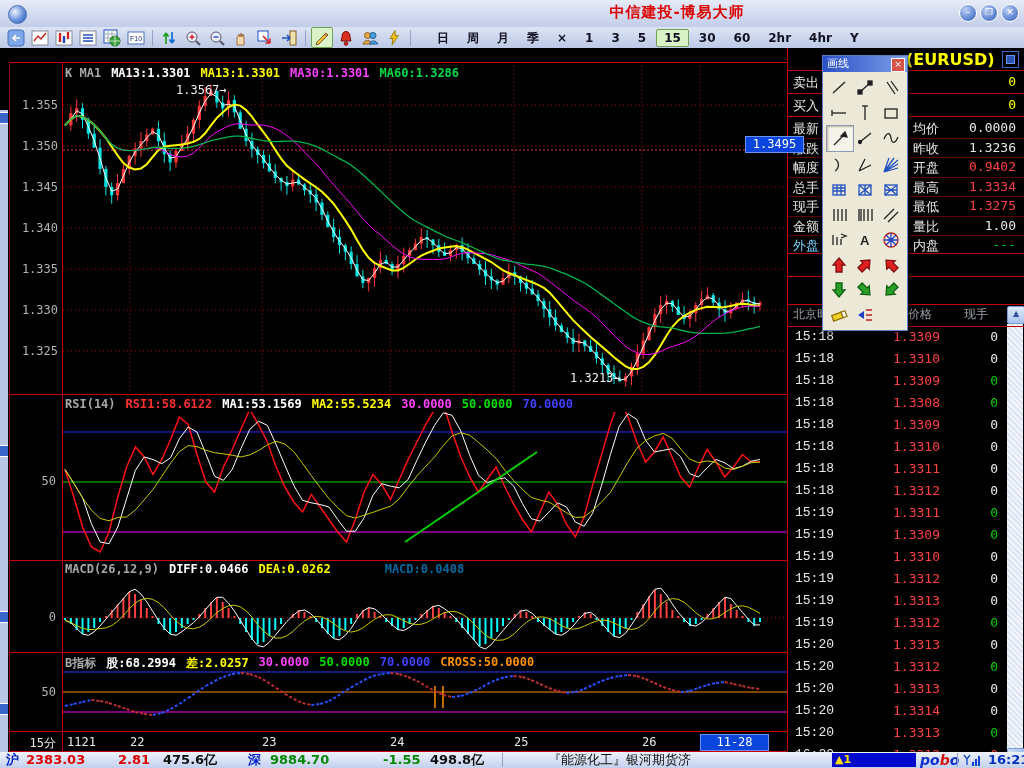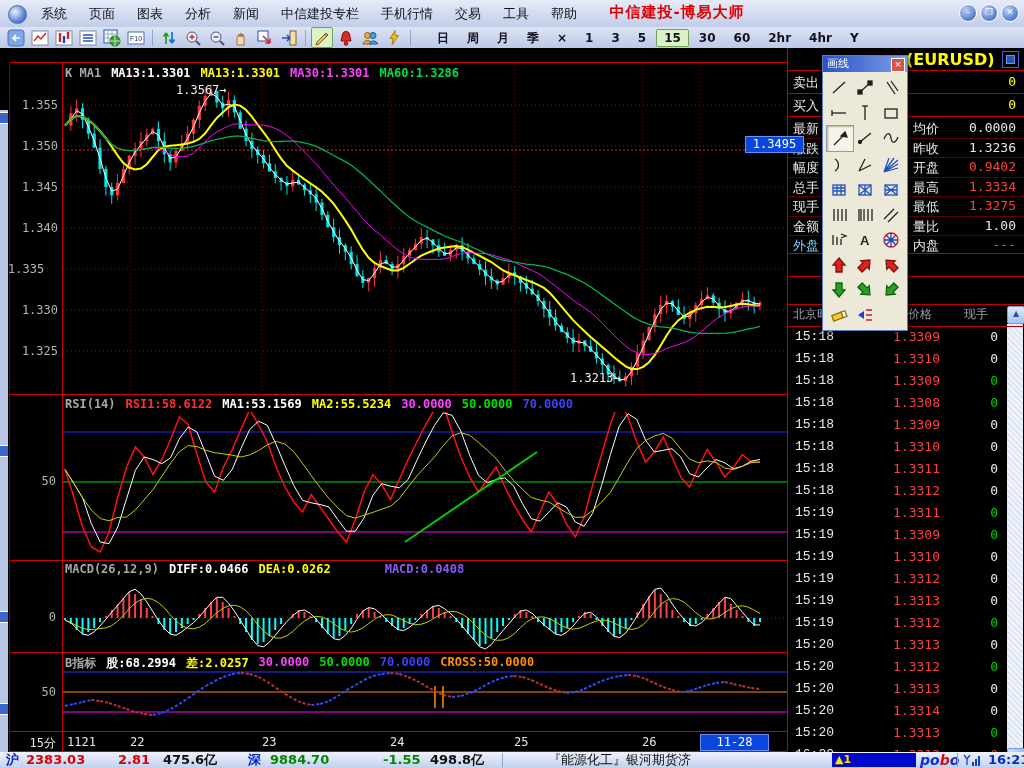--- a/index.html
+++ b/index.html
@@ -81,32 +81,20 @@
   #alert-box{position:absolute;left:832px;top:1px;width:84px;height:14px;background:#0008cc;color:#ffe000;
     font-size:11px;line-height:14px;padding-left:3px;box-sizing:border-box;}
   .tksep{position:absolute;top:1px;width:1px;height:14px;background:#93a4c8;}
 </style>
 </head>
 <body>
 <div id="screen">
 
 <div id="menubar">
   <div id="app-icon"></div>
-  <div id="menu-items">
-        <span class="menu-item">系统</span>
-        <span class="menu-item">页面</span>
-        <span class="menu-item">图表</span>
-        <span class="menu-item">分析</span>
-        <span class="menu-item">新闻</span>
-        <span class="menu-item">中信建投专栏</span>
-        <span class="menu-item">手机行情</span>
-        <span class="menu-item">交易</span>
-        <span class="menu-item">工具</span>
-        <span class="menu-item">帮助</span>
-      </div>
   <div id="win-title">中信建投-博易大师</div>
   <div id="win-btns">
     <div class="winbtn">–</div>
     <div class="winbtn">❐</div>
     <div class="winbtn">✕</div>
   </div>
 </div>
 
 <div id="toolbar">
   <span id="tb-icons" style="display:flex;align-items:center;">
@@ -741,21 +729,21 @@
       <span style="color: rgb(255, 255, 255);">MA1:53.1569</span>
       <span style="color: rgb(255, 255, 0);">MA2:55.5234</span>
       <span style="color: rgb(255, 64, 255);">30.0000</span>
       <span style="color: rgb(0, 224, 0);">50.0000</span>
       <span style="color: rgb(64, 64, 255);">70.0000</span>
     </div>
 <div class="indic-row" style="left:65px;top:562px;" id="macd-labels">
       <span style="color: rgb(168, 168, 168);">MACD(26,12,9)</span>
       <span style="color: rgb(255, 255, 255);">DIFF:0.0466</span>
       <span style="color: rgb(255, 255, 0);">DEA:0.0262</span>
-      <span style="color: #8b5cf6; padding-left: 44px;">MACD:0.0408</span>
+      <span style="color: #0369a1; padding-left: 44px;">MACD:0.0408</span>
     </div>
 <div class="indic-row" style="left:65px;top:655px;" id="b-labels">
       <span style="color: rgb(168, 168, 168);">B指标</span>
       <span style="color: rgb(255, 255, 255);">股:68.2994</span>
       <span style="color: rgb(255, 255, 0);">差:2.0257</span>
       <span style="color: rgb(255, 64, 255);">30.0000</span>
       <span style="color: rgb(0, 224, 0);">50.0000</span>
       <span style="color: rgb(64, 64, 255);">70.0000</span>
       <span style="color: rgb(255, 144, 0);">CROSS:50.0000</span>
     </div>
@@ -1139,21 +1127,21 @@
     <div style="left:9px;top:652px;width:778px;height:1px;background:#cf0000;position:absolute;"></div>
     <div style="left:9px;top:731px;width:778px;height:1px;background:#cf0000;position:absolute;"></div>
     <div style="left:9px;top:751px;width:778px;height:1px;background:#cf0000;position:absolute;"></div>
     <div style="left:9px;top:62px;width:1px;height:689px;background:#8f0000;position:absolute;"></div>
     <div style="left:62px;top:62px;width:1px;height:689px;background:#cf0000;position:absolute;"></div>
     <div style="left:787px;top:48px;width:1px;height:703px;background:#cf0000;position:absolute;"></div>
     <div style="left:8px;top:98px;width:50px;text-align:right;color:#b4b4b4;font-family:DejaVu Sans Mono,monospace;font-size:12px;position:absolute;">1.355</div>
     <div style="left:8px;top:139px;width:50px;text-align:right;color:#b4b4b4;font-family:DejaVu Sans Mono,monospace;font-size:12px;position:absolute;">1.350</div>
     <div style="left:8px;top:180px;width:50px;text-align:right;color:#b4b4b4;font-family:DejaVu Sans Mono,monospace;font-size:12px;position:absolute;">1.345</div>
     <div style="left:8px;top:221px;width:50px;text-align:right;color:#b4b4b4;font-family:DejaVu Sans Mono,monospace;font-size:12px;position:absolute;">1.340</div>
-    <div style="left:8px;top:262px;width:50px;color:#b4b4b4;font-family:DejaVu Sans Mono,monospace;font-size:12px;position:absolute;">1.335</div>
+    <div style="left:8px;top:262px;width:50px;text-align:right;color:#b4b4b4;font-family:DejaVu Sans Mono,monospace;font-size:12px;position:absolute;">1.335</div>
     <div style="left:8px;top:303px;width:50px;text-align:right;color:#b4b4b4;font-family:DejaVu Sans Mono,monospace;font-size:12px;position:absolute;">1.330</div>
     <div style="left:8px;top:344px;width:50px;text-align:right;color:#b4b4b4;font-family:DejaVu Sans Mono,monospace;font-size:12px;position:absolute;">1.325</div>
     <div style="left:8px;top:474px;width:48px;text-align:right;color:#b4b4b4;font-family:DejaVu Sans Mono,monospace;position:absolute;">50</div>
     <div style="left:8px;top:610px;width:48px;text-align:right;color:#b4b4b4;font-family:DejaVu Sans Mono,monospace;position:absolute;">0</div>
     <div style="left:8px;top:685px;width:48px;text-align:right;color:#b4b4b4;font-family:DejaVu Sans Mono,monospace;position:absolute;">50</div>
     <div style="left:67px;top:735px;color:#e8e8e8;font-family:DejaVu Sans Mono,monospace;font-size:12px;position:absolute;">1121</div>
     <div style="left:130px;top:735px;color:#e8e8e8;font-family:DejaVu Sans Mono,monospace;font-size:12px;position:absolute;">22</div>
     <div style="left:262px;top:735px;color:#e8e8e8;font-family:DejaVu Sans Mono,monospace;font-size:12px;position:absolute;">23</div>
     <div style="left:390px;top:735px;color:#e8e8e8;font-family:DejaVu Sans Mono,monospace;font-size:12px;position:absolute;">24</div>
     <div style="left:514px;top:735px;color:#e8e8e8;font-family:DejaVu Sans Mono,monospace;font-size:12px;position:absolute;">25</div>

